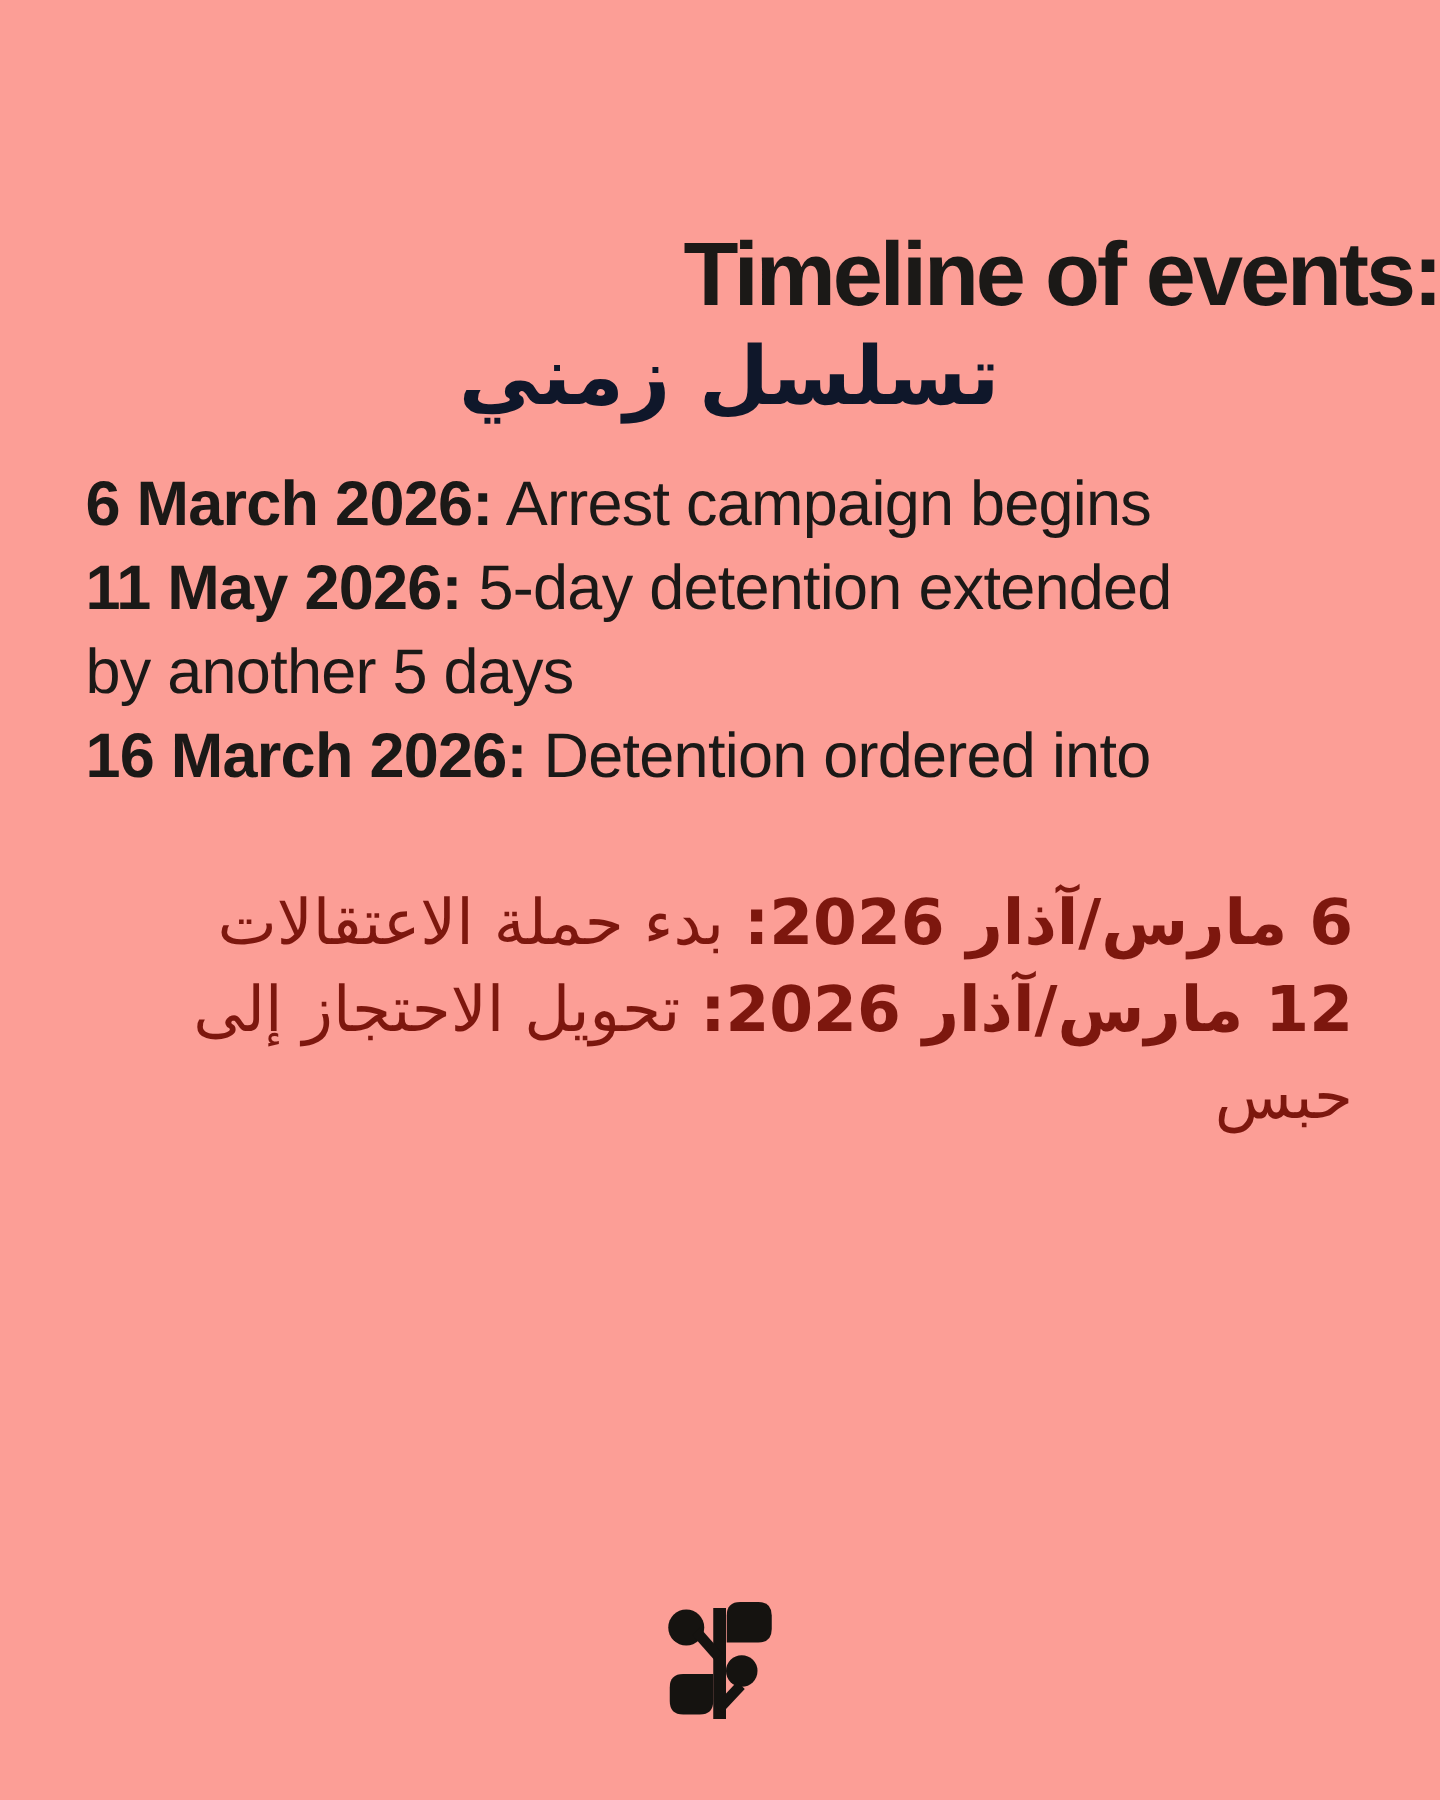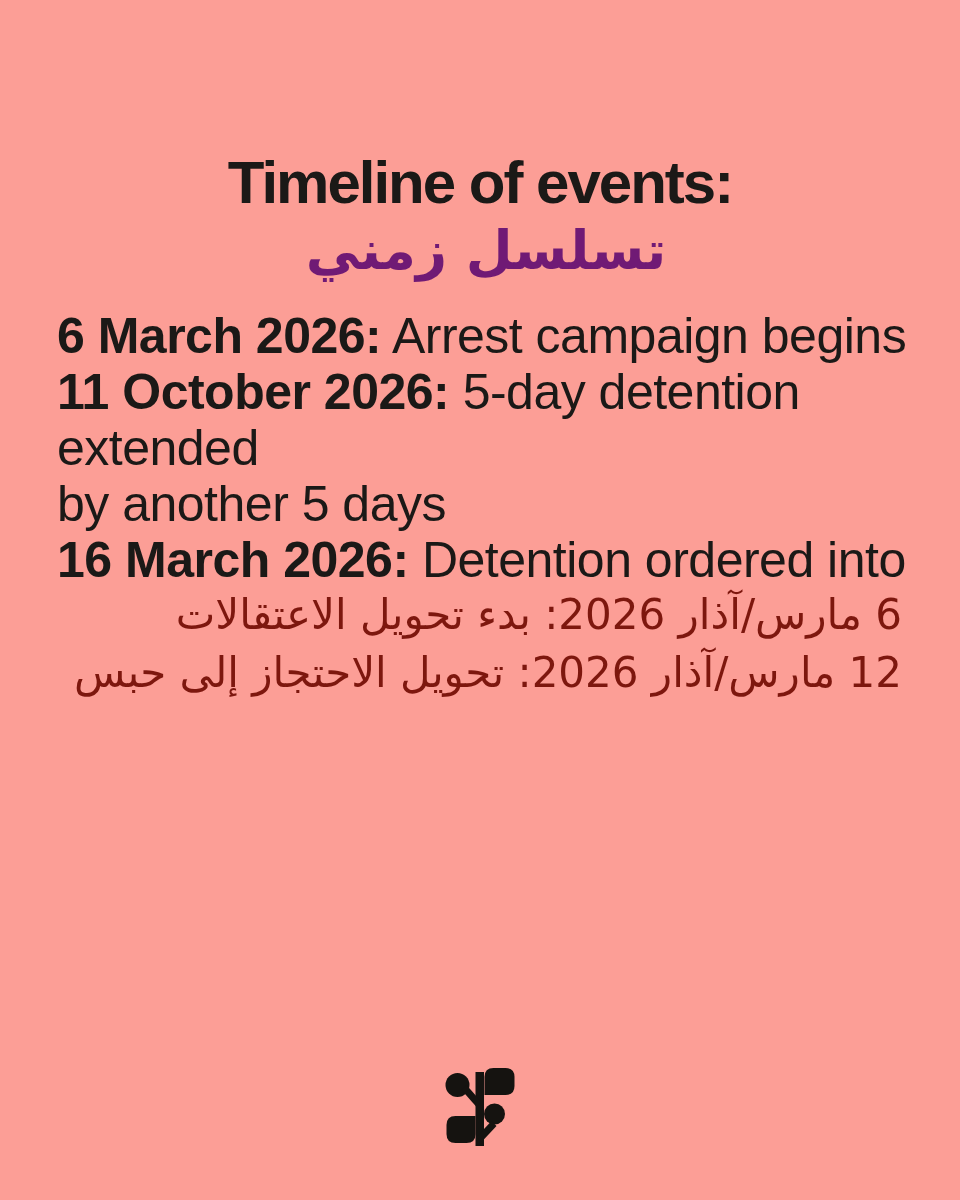--- a/index.html
+++ b/index.html
@@ -26,38 +26,39 @@
     right: 0;
     text-align: center;
   }
   .title-en {
     margin: 0;
     font-size: 60px;
     line-height: 1.02;
     font-weight: 800;
     letter-spacing: -2px;
     color: #1B1917;
+    text-align: right;
   }
   .title-ar {
     margin: 10px 0 0 0;
     direction: rtl;
     font-size: 54px;
     line-height: 1.05;
     font-weight: 700;
-    color: #701a75;
+    color: #0f172a;
     font-family: "DejaVu Sans", sans-serif;
     padding-left: 12px;
   }
   .timeline-en {
     position: absolute;
     top: 308px;
     left: 57px;
     right: 40px;
     color: #1B1917;
-    font-size: 50px;
+    font-size: 42px;
     line-height: 56px;
     letter-spacing: -0.5px;
   }
   .timeline-en .line {
     white-space: pre-wrap;
   }
   .timeline-en strong {
     font-weight: 800;
   }
   .timeline-ar {
@@ -69,21 +70,21 @@
     text-align: right;
     color: #7D170E;
     font-size: 42px;
     line-height: 58px;
     font-family: "DejaVu Sans", sans-serif;
   }
   .timeline-ar .line {
     white-space: pre-wrap;
   }
   .timeline-ar strong {
-    font-weight: 400;
+    font-weight: 700;
   }
   .logo {
     position: absolute;
     top: 1062px;
     left: 50%;
     transform: translateX(-50%);
     width: 75px;
     height: 86px;
   }
   .logo svg {
@@ -97,27 +98,27 @@
 
 <div class="poster">
 
   <div class="header">
     <h1 class="title-en">Timeline of events:</h1>
     <h2 class="title-ar" dir="rtl">تسلسل زمني</h2>
   </div>
 
   <div class="timeline-en" dir="ltr">
     <div class="line"><strong>6 March 2026:</strong><span> Arrest campaign begins</span></div>
-    <div class="line"><strong>11 October 2026:</strong><span> 5-day detention extended</span></div>
+    <div class="line"><strong>11 May 2026:</strong><span> 5-day detention extended</span></div>
     <div class="line"><strong></strong><span>by another 5 days</span></div>
     <div class="line"><strong>16 March 2026:</strong><span> Detention ordered into</span></div>
   </div>
 
   <div class="timeline-ar" dir="rtl">
-    <div class="line"><strong>6 مارس/آذار 2026:</strong><span> بدء تحويل الاعتقالات</span></div>
+    <div class="line"><strong>6 مارس/آذار 2026:</strong><span> بدء حملة الاعتقالات</span></div>
     <div class="line"><strong>12 مارس/آذار 2026:</strong><span> تحويل الاحتجاز إلى حبس</span></div>
   </div>
 
   <div class="logo">
     <svg viewBox="0 0 75 86" xmlns="http://www.w3.org/2000/svg">
       <g fill="#151310" stroke="none">
 
         <rect x="33" y="10" width="8.5" height="74"></rect>
 
         <circle cx="15" cy="23" r="12"></circle>

